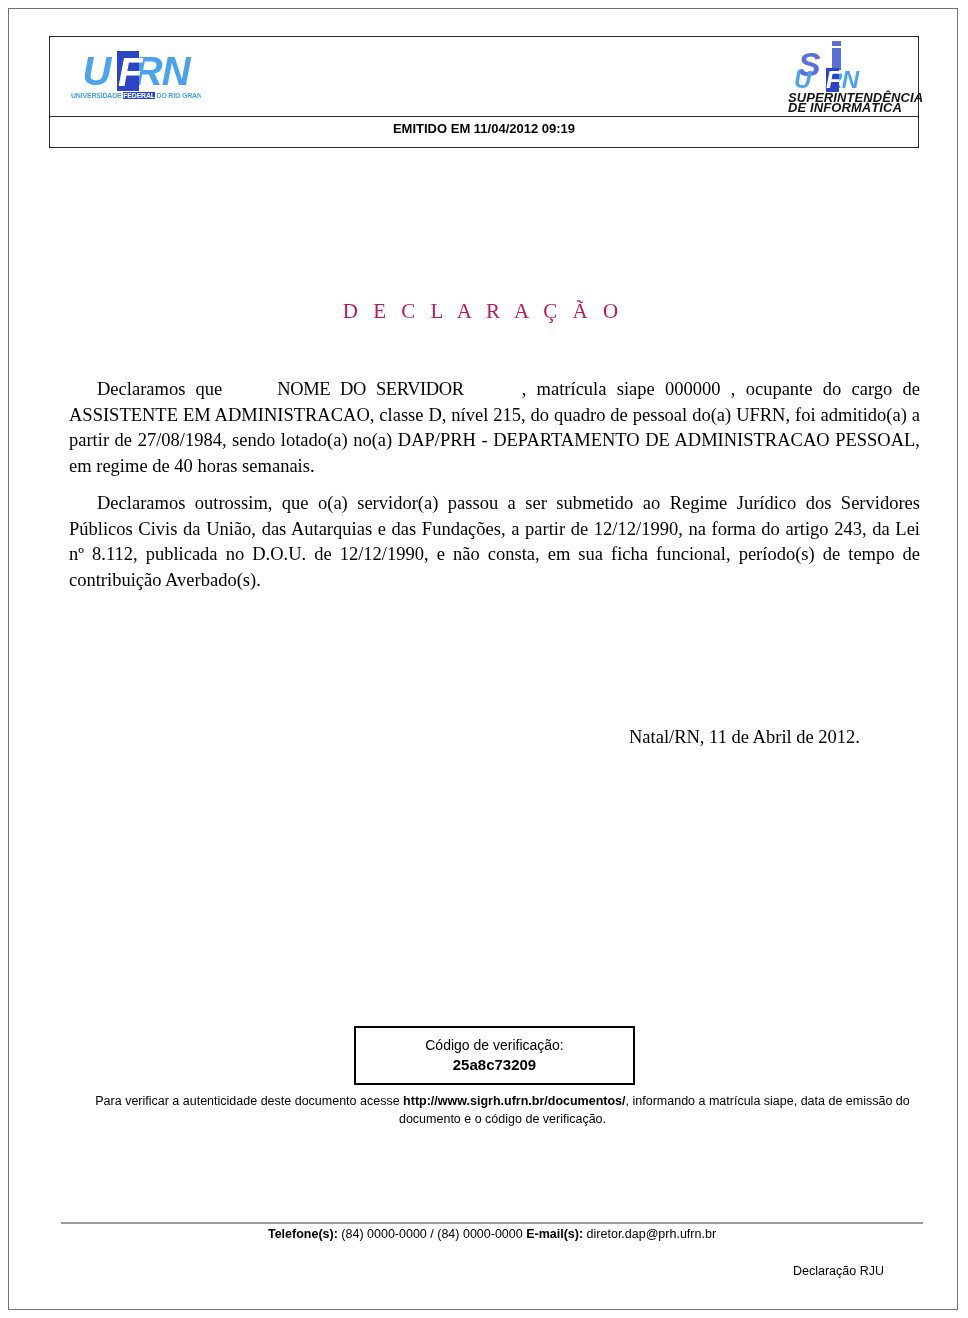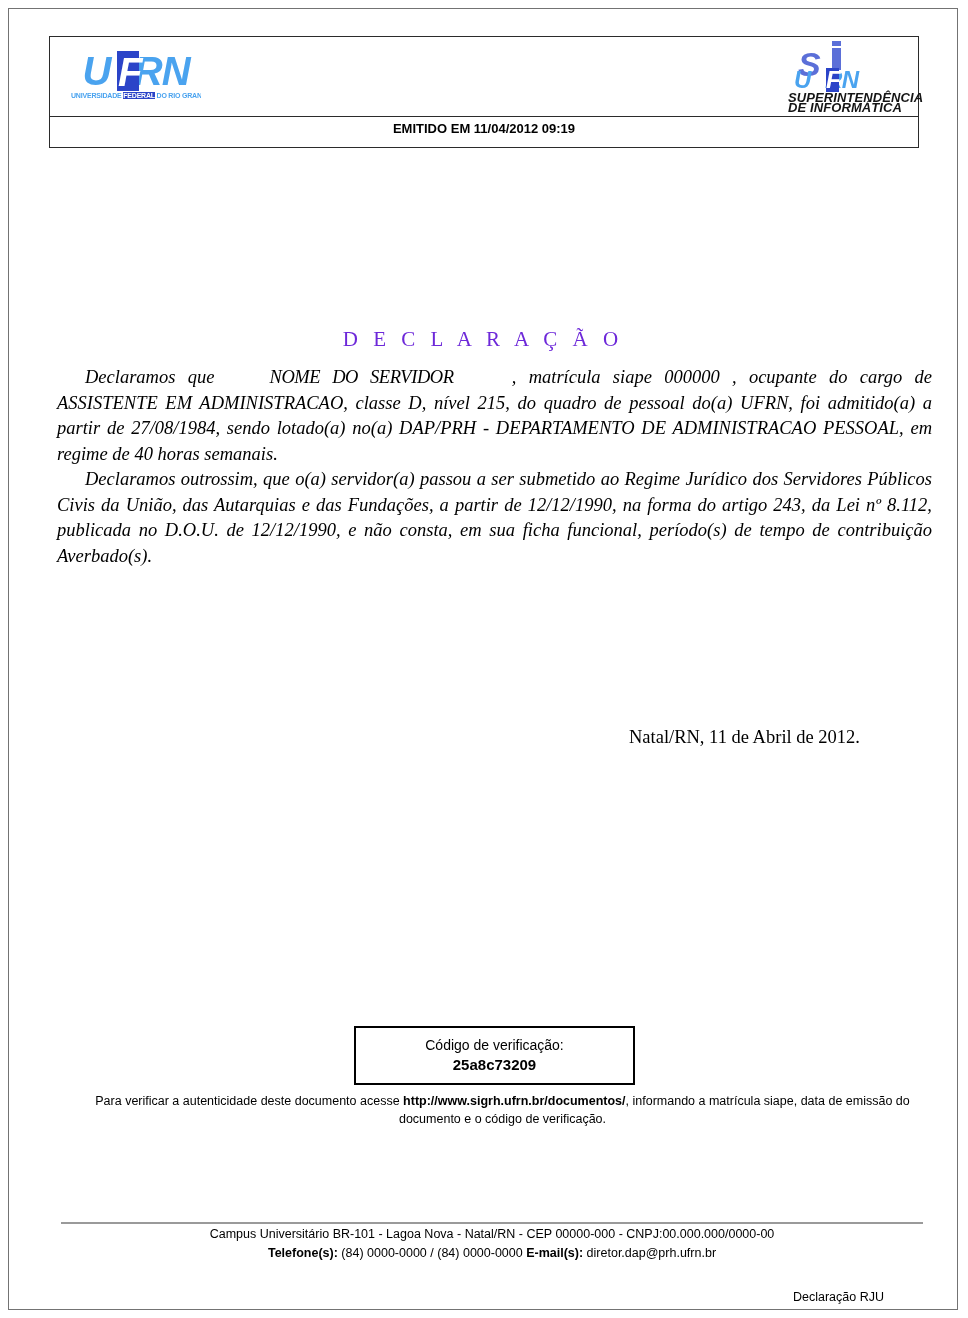--- a/index.html
+++ b/index.html
@@ -227,39 +227,37 @@
   
   .doc-title {
     position: absolute;
     left: 0;
     right: 0;
     top: 290px;
     text-align: center;
     font-family: "Liberation Serif", "DejaVu Serif", serif;
     font-size: 21px;
     letter-spacing: 5px;
-    color: #6d28d9;
-    margin-top: 28px;
+    color: #be185d;
   }
 
   .body-text {
     position: absolute;
     left: 48px;
     top: 356px;
     width: 875px;
     font-family: "Liberation Serif", "DejaVu Serif", serif;
     font-size: 18.5px;
     line-height: 25.5px;
     color: #000000;
     text-align: justify;
   }
   .body-text p {
-    margin: 0;
+    margin: 12px;
     text-indent: 28px;
-    font-style: italic;
   }
   .servidor-name {
     font-family: "Liberation Serif", "DejaVu Serif", serif;
     font-stretch: condensed;
     letter-spacing: -0.4px;
     padding: 0 58px 0 55px;
   }
 
   .date-line {
     position: absolute;
@@ -335,21 +333,20 @@
   .footer-doctype {
     position: absolute;
     left: 48px;
     top: 1255px;
     width: 875px;
     text-align: right;
     padding-right: 48px;
     font-family: "Liberation Sans", "DejaVu Sans", sans-serif;
     font-size: 12.5px;
     color: #000000;
-    margin-top: 26px;
   }
 </style>
 </head>
 <body>
 
 <div class="page-frame">
 
   <div class="header-box">
     <div class="header-inner">
 
@@ -394,18 +391,17 @@
 
   <div class="verif-box">
     <div class="vb-label">Código de verificação:</div>
     <div class="vb-code">25a8c73209</div>
   </div>
 
   <div class="verif-note"><span>Para verificar a autenticidade deste documento acesse </span><b>http://www.sigrh.ufrn.br/documentos/</b><span>,  informando a matrícula siape, data de emissão do documento e o código de verificação.</span></div>
 
   <div class="footer-rule"></div>
   <div class="footer-lines">
-    <div>Campus Universitário BR-101 - Lagoa Nova - Natal/RN - CEP 00000-000 - CNPJ:00.000.000/0000-00</div>
     <div><b>Telefone(s):</b><span> (84) 0000-0000 / (84) 0000-0000 </span><b>E-mail(s):</b><span>  diretor.dap@prh.ufrn.br</span></div>
   </div>
   <div class="footer-doctype">Declaração RJU</div>
 
 </div>
 
 </body></html>

